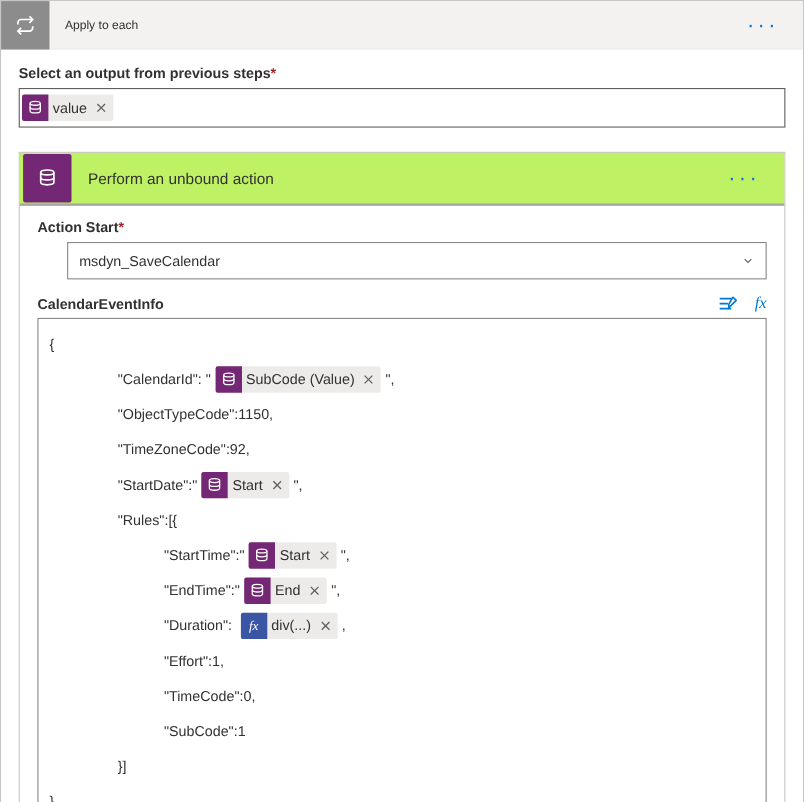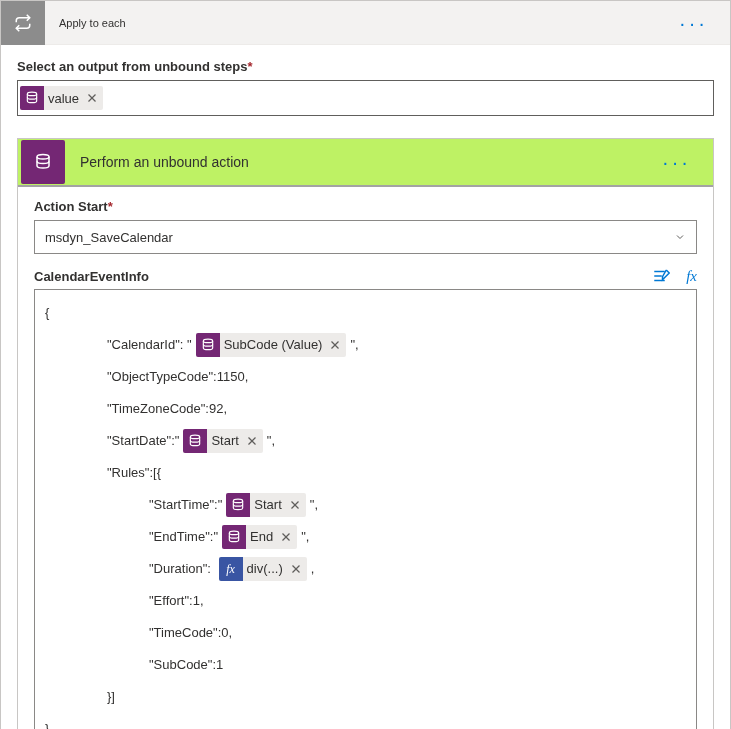--- a/index.html
+++ b/index.html
@@ -128,20 +128,21 @@
       padding: 12px 16px 16px 16px;
     }
     .select-box {
       border: 1px solid #8a8886;
       height: 32px;
       display: flex;
       align-items: center;
       padding: 16px 10px;
       justify-content: space-between;
       margin-bottom: 14px;
+      margin-left: 27px;
     }
     .chev {
       color: #605e5c;
     }
     .param-label-row {
       display: flex;
       align-items: center;
       justify-content: space-between;
       margin-bottom: 4px;
     }
@@ -190,21 +191,21 @@
       </svg>
     </div>
     <div class="header-title">Apply to each</div>
     <div class="header-actions">
       <span class="dots">···</span>
     </div>
   </div>
 
   <div class="outer-body">
     <div class="field-label">
-      <span>Select an output from unbound steps</span><span class="req">*</span>
+      <span>Select an output from previous steps</span><span class="req">*</span>
     </div>
     <div class="input-box">
       <span class="token">
         <span class="token-icon purple">
           <svg width="14" height="14" viewBox="0 0 24 24" fill="none" stroke="#fff" stroke-width="2">
             <ellipse cx="12" cy="5" rx="8" ry="3"></ellipse>
             <path d="M4 5v6c0 1.7 3.6 3 8 3s8-1.3 8-3V5"></path>
             <path d="M4 11v6c0 1.7 3.6 3 8 3s8-1.3 8-3v-6"></path>
           </svg>
         </span>

